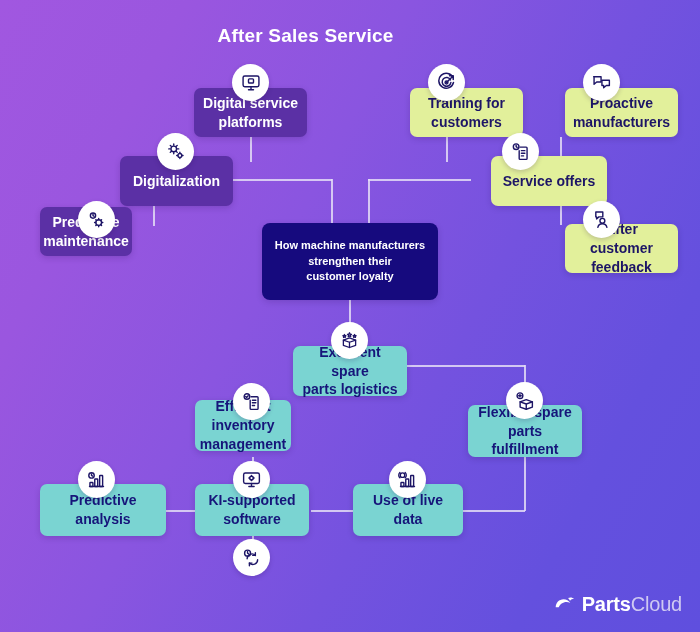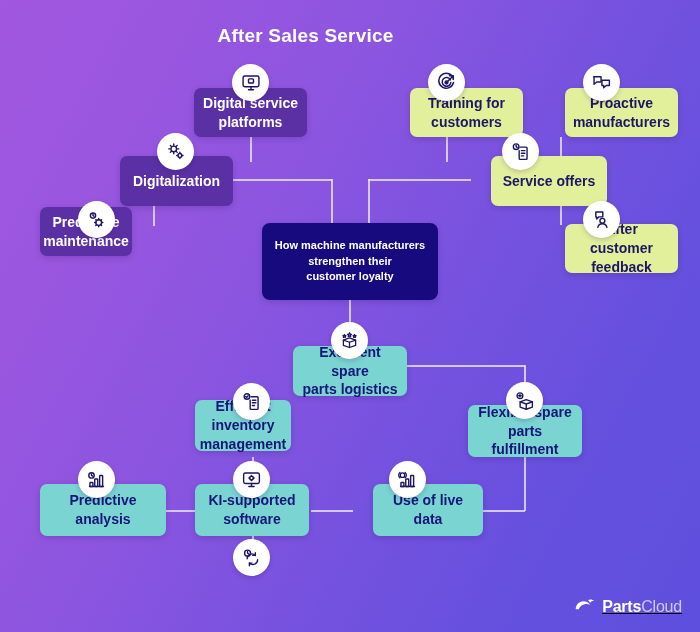--- a/index.html
+++ b/index.html
@@ -38,21 +38,21 @@
     position:absolute;width:37px;height:37px;border-radius:50%;
     background:#ffffff;display:flex;align-items:center;justify-content:center;
     box-shadow:0 2px 5px rgba(40,10,80,.20);
   }
   .badge svg{display:block;}
   
   #logo{
     position:absolute;right:18px;bottom:16px;
     display:flex;align-items:center;gap:6px;
   }
-  #logo .lg-txt{font-size:16px;font-weight:bold;letter-spacing:-.2px;text-decoration:underline;}
+  #logo .lg-txt{font-size:20px;font-weight:bold;letter-spacing:-.2px;}
   #logo .lg-a{color:#ffffff;}
   #logo .lg-b{color:#cfc9f2;font-weight:normal;}
 </style>
 </head>
 <body>
 
 <div id="board">
 
   <div id="title">After Sales Service</div>
 
@@ -261,21 +261,21 @@
     <svg width="21" height="21" viewBox="0 0 24 24" fill="none" stroke="#1d1566" stroke-width="1.6" stroke-linecap="round" stroke-linejoin="round">
       <circle cx="6.3" cy="7.3" r="3.1"></circle>
         <path d="M6.3 5.6v1.7l1.2.8"></path>
       <path d="M4 20h16"></path>
         <rect x="10" y="11.5" width="3.4" height="8.5" rx=".6"></rect>
         <rect x="15.6" y="7.5" width="3.4" height="12.5" rx=".6"></rect>
       <rect x="4.5" y="15.5" width="3.4" height="4.5" rx=".6"></rect>
     </svg>
   </div>
 
-  <div class="node n-teal" style="left:353px;top:484px;width:110px;height:52px;margin-left:20px;">
+  <div class="node n-teal" style="left:353px;top:484px;width:110px;height:52px;">
     <span>Use of live data</span>
   </div>
   <div class="badge" style="left:389px;top:461px;">
     <svg width="21" height="21" viewBox="0 0 24 24" fill="none" stroke="#1d1566" stroke-width="1.6" stroke-linecap="round" stroke-linejoin="round">
       <circle cx="6.3" cy="7" r="2.6"></circle>
         <path d="M3.3 3.9a4.4 4.4 0 0 0 0 6.2M9.3 3.9a4.4 4.4 0 0 1 0 6.2"></path>
       <path d="M4 20h16"></path>
         <rect x="10" y="11.5" width="3.4" height="8.5" rx=".6"></rect>
         <rect x="15.6" y="7.5" width="3.4" height="12.5" rx=".6"></rect>
       <rect x="4.5" y="15.5" width="3.4" height="4.5" rx=".6"></rect>

